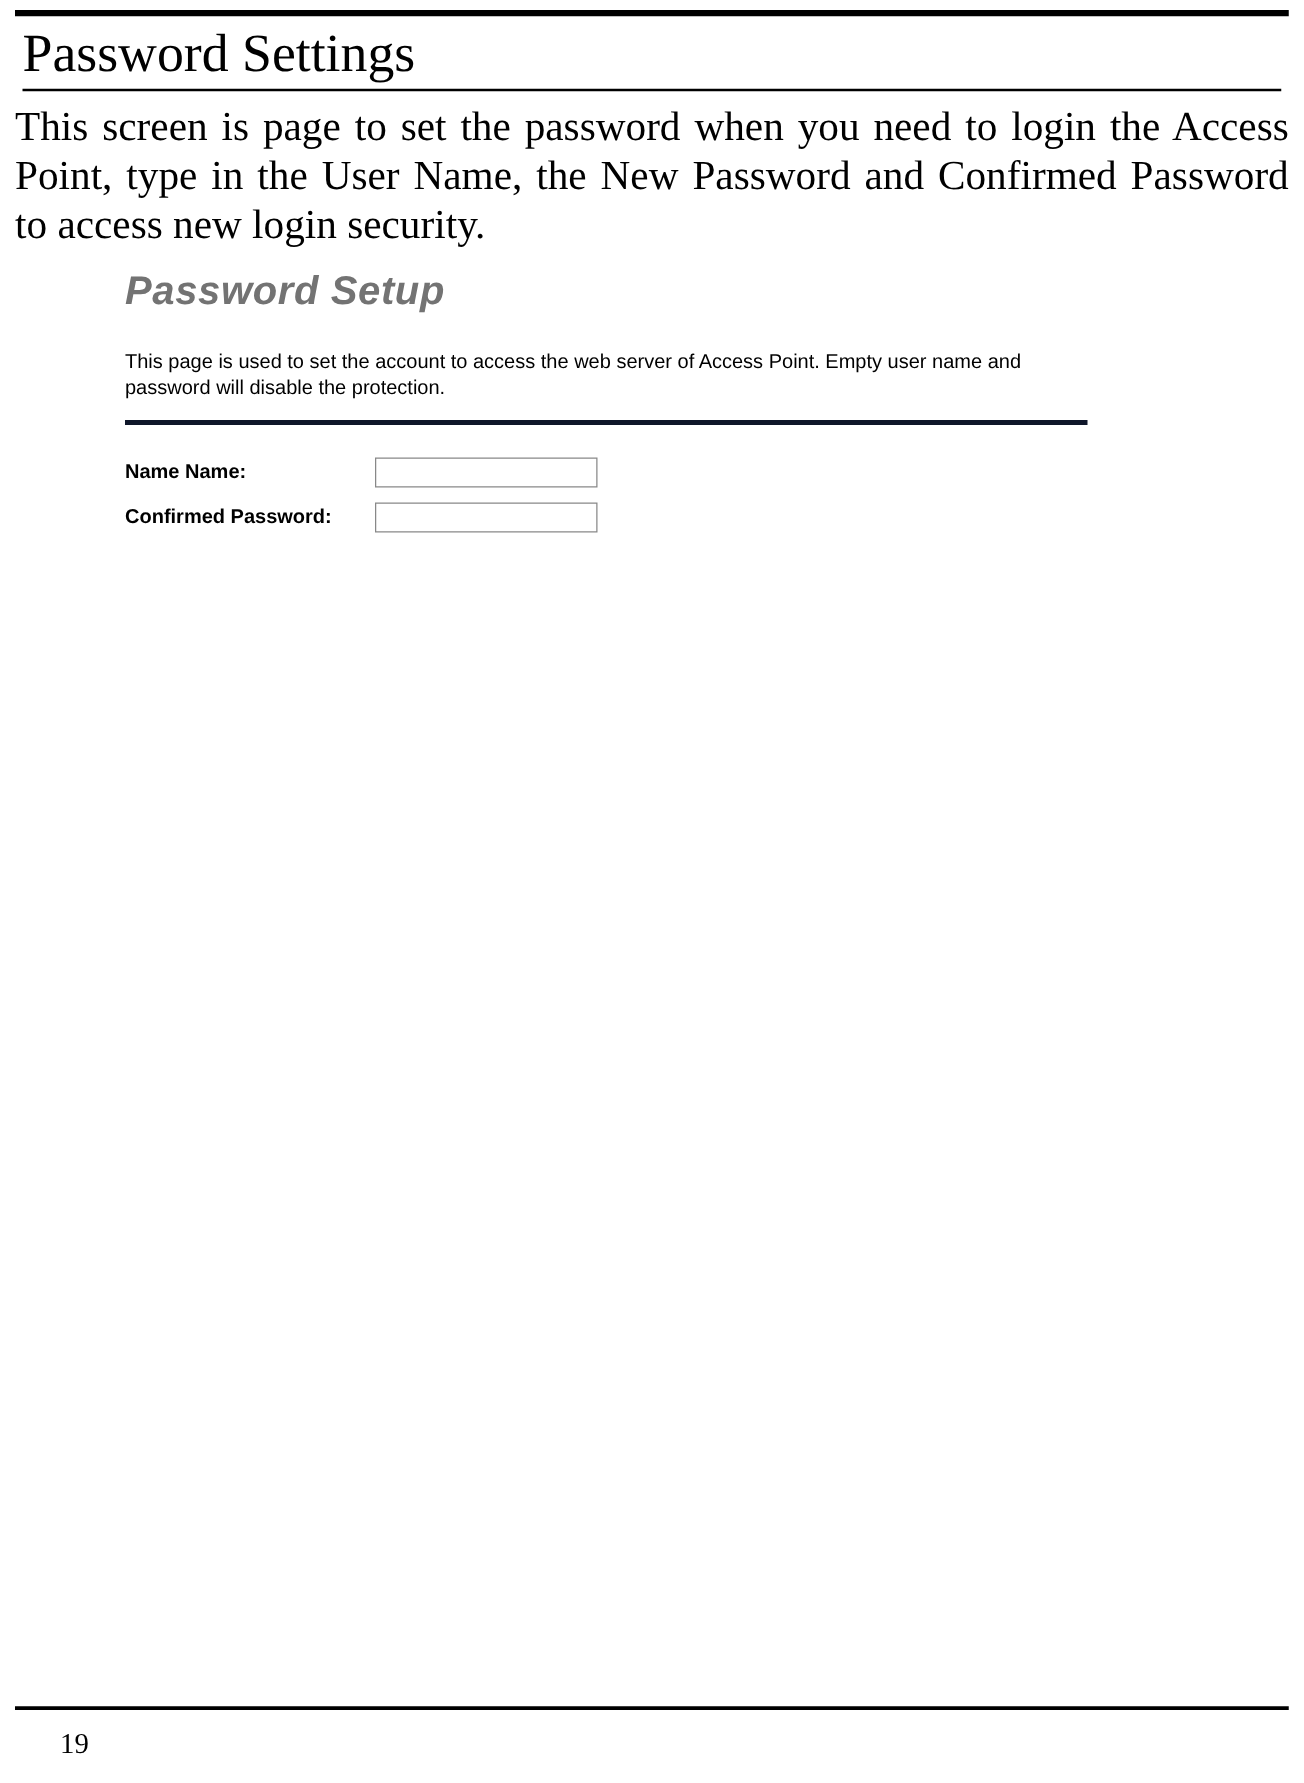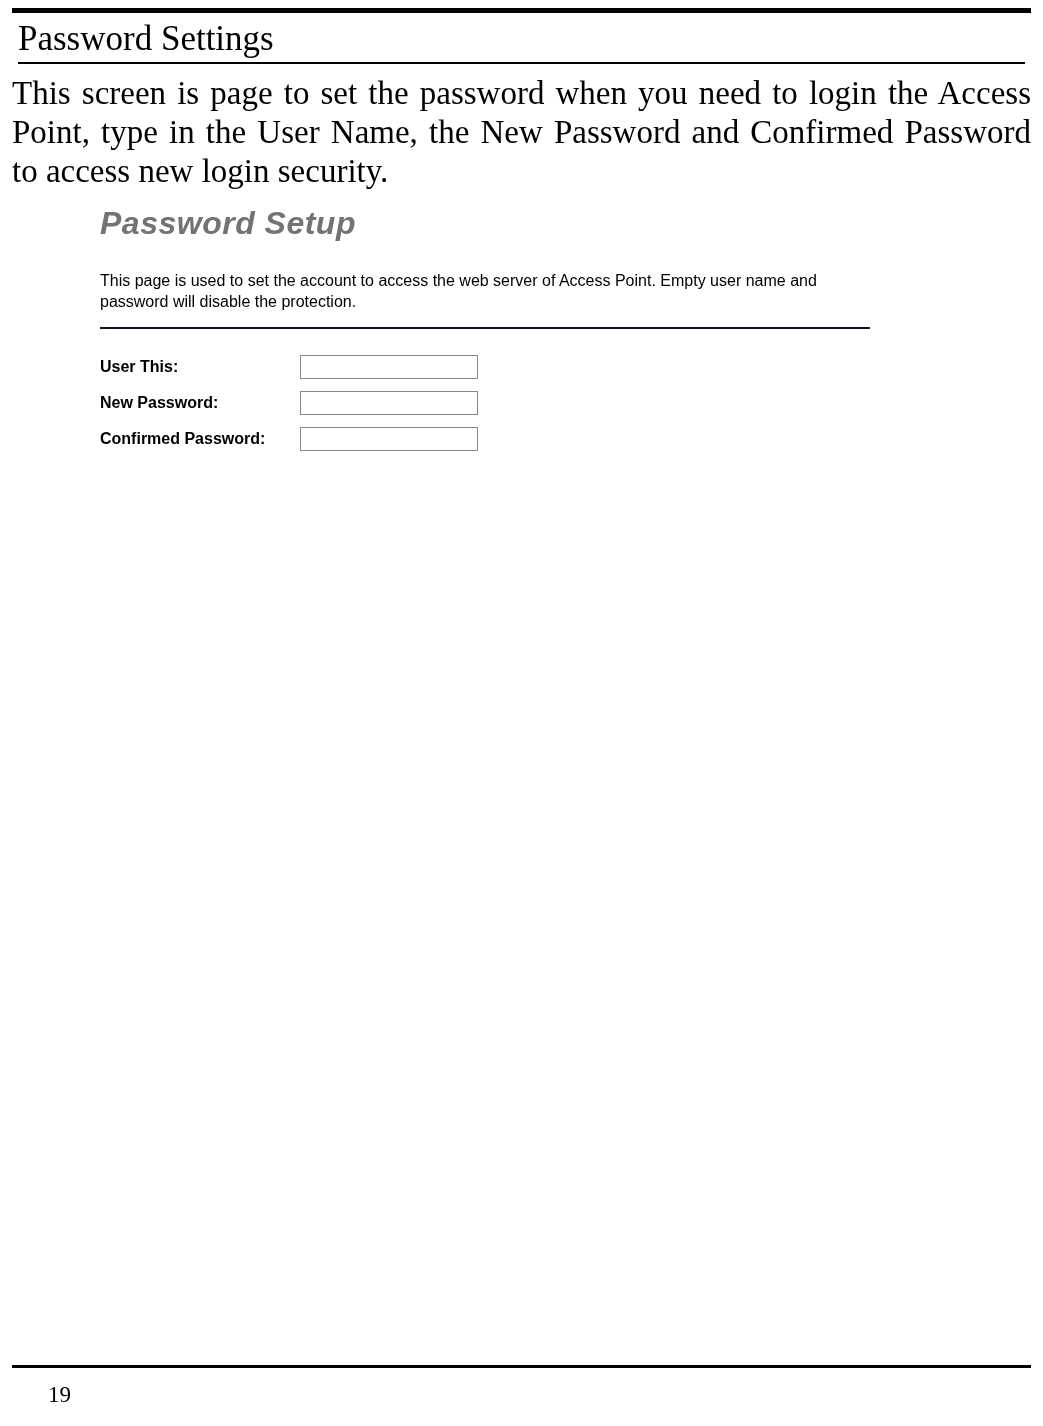--- a/index.html
+++ b/index.html
@@ -12,21 +12,21 @@
       height: 1426px;
       background: #fff;
       font-family: "Times New Roman", serif;
       position: relative;
     }
     .top-rule {
       border-top: 5px solid #000;
       margin: 8px 12px 0 12px;
     }
     .section-heading {
-      font-size: 35px;
+      font-size: 43px;
       font-weight: normal;
       margin: 6px 18px 0 18px;
       padding-bottom: 3px;
       border-bottom: 2px solid #000;
     }
     .intro-text {
       font-size: 33px;
       line-height: 1.18;
       margin: 10px 12px 0 12px;
       text-align: justify;
@@ -44,21 +44,21 @@
       font-style: italic;
       letter-spacing: 0.5px;
       font-size: 32px;
     }
     .panel-desc {
       font-size: 16px;
       color: #000;
       margin-top: 28px;
       line-height: 1.35;
       padding-bottom: 14px;
-      border-bottom: 2px solid #0f172a;
+      border-bottom: 4px solid #0f172a;
     }
     .form {
       margin-top: 26px;
     }
     .form-row {
       display: flex;
       align-items: center;
       margin-bottom: 12px;
     }
     .form-label {
@@ -100,26 +100,22 @@
 <h2 class="section-heading">Password Settings</h2>
 
 <p class="intro-text">This screen is page to set the password when you need to login the Access Point, type in the User Name, the New Password and Confirmed Password to access new login security.</p>
 
 <div class="panel">
   <div class="panel-title">Password Setup</div>
   <div class="panel-desc">This page is used to set the account to access the web server of Access Point. Empty user name and password will disable the protection.</div>
 
   <div class="form">
     <div class="form-row">
-      <label class="form-label">User This:</label>
+      <label class="form-label">Name Name:</label>
       <input type="text" class="form-input" value="" style="">
-    </div>
-    <div class="form-row">
-      <label class="form-label">New Password:</label>
-      <input type="password" class="form-input" value="" style="">
     </div>
     <div class="form-row">
       <label class="form-label">Confirmed Password:</label>
       <input type="password" class="form-input" value="" style="">
     </div>
   </div>
 </div>
 
 <div class="bottom-rule"></div>
 <div class="page-num">19</div>

